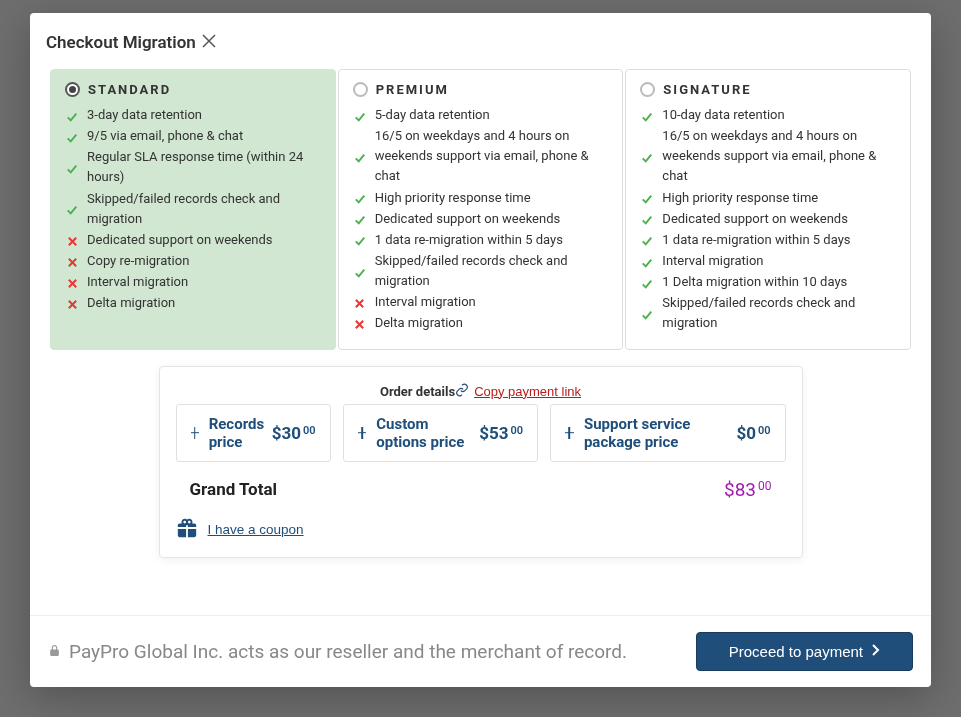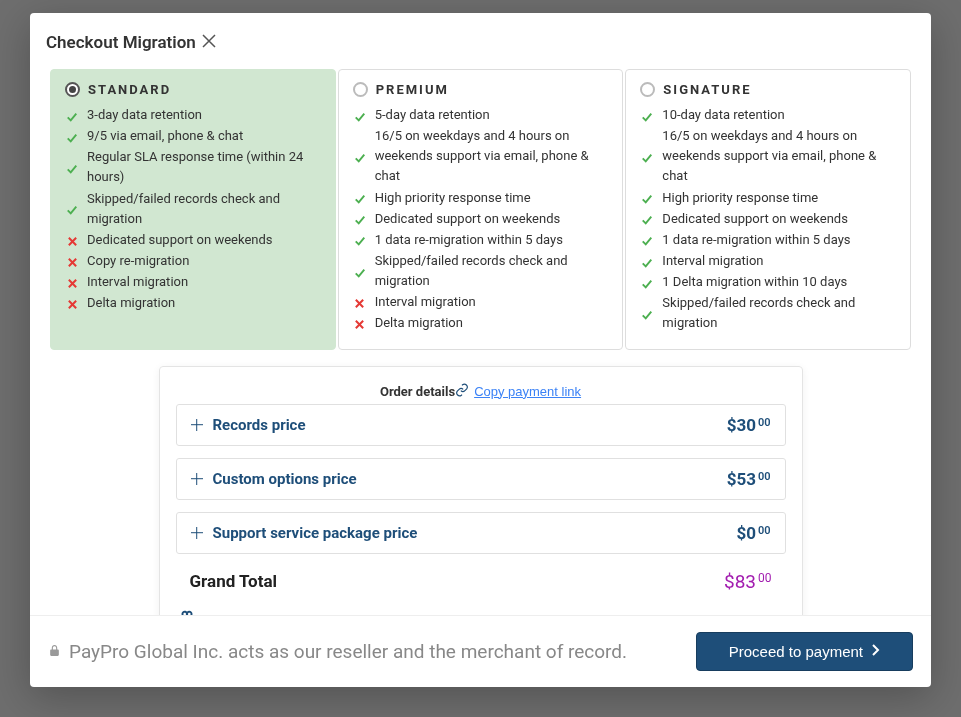--- a/index.html
+++ b/index.html
@@ -20,23 +20,23 @@
 .plan.selected .radio::after{content:"";position:absolute;inset:2px;background:#444;border-radius:50%}
 .plan-name{font-size:13px;font-weight:700;letter-spacing:2px;color:#333}
 .features{list-style:none;font-size:13px;color:#333;line-height:1.55}
 .features li{display:flex;align-items:center;gap:8px;margin:1px 0}
 .fi{width:14px;flex-shrink:0;display:inline-flex;justify-content:center;margin-top:3px}
 .fi.ok svg{stroke:#4caf50}
 .fi.no svg{stroke:#e53935}
 .order-card{width:644px;margin:0 auto 18px;border:1px solid #e4e4e4;border-radius:4px;box-shadow:0 2px 8px rgba(0,0,0,.06);padding:16px 16px 14px}
 .order-top{display:flex;justify-content:center;align-items:center;margin-bottom:4px}
 .order-title{font-size:13px;font-weight:700;color:#333}
-.copy-link{font-size:13px;color:#3b82f6;text-decoration:underline;display:flex;align-items:center;gap:5px;cursor:pointer;background:none;border:none}
+.copy-link{font-size:13px;color:#b91c1c;text-decoration:underline;display:flex;align-items:center;gap:5px;cursor:pointer;background:none;border:none}
 .copy-link svg{stroke:#1e4e79}
-.rows{display:flex;flex-direction:column;gap:12px;margin-bottom:10px}
+.rows{display:flex;flex-direction:row;gap:12px;margin-bottom:10px}
 .row{border:1px solid #e0e0e0;border-radius:3px;padding:10px 14px;display:flex;align-items:center;justify-content:space-between;cursor:pointer}
 .row .left{display:flex;align-items:center;gap:10px}
 .plus{width:12px;height:12px;position:relative;display:inline-block}
 .plus::before,.plus::after{content:"";position:absolute;background:#1e4e79}
 .plus::before{left:0;right:0;top:50%;height:1.6px;transform:translateY(-50%)}
 .plus::after{top:0;bottom:0;left:50%;width:1.6px;transform:translateX(-50%)}
 .row-label{font-size:15px;font-weight:700;color:#1e4e79}
 .price{font-size:17px;font-weight:700;color:#1e4e79;display:flex;align-items:flex-start}
 .price .cents{font-size:11px;margin-left:2px;margin-top:1px;font-weight:600}
 .total-row{padding:6px 14px 2px;display:flex;align-items:center;justify-content:space-between}

